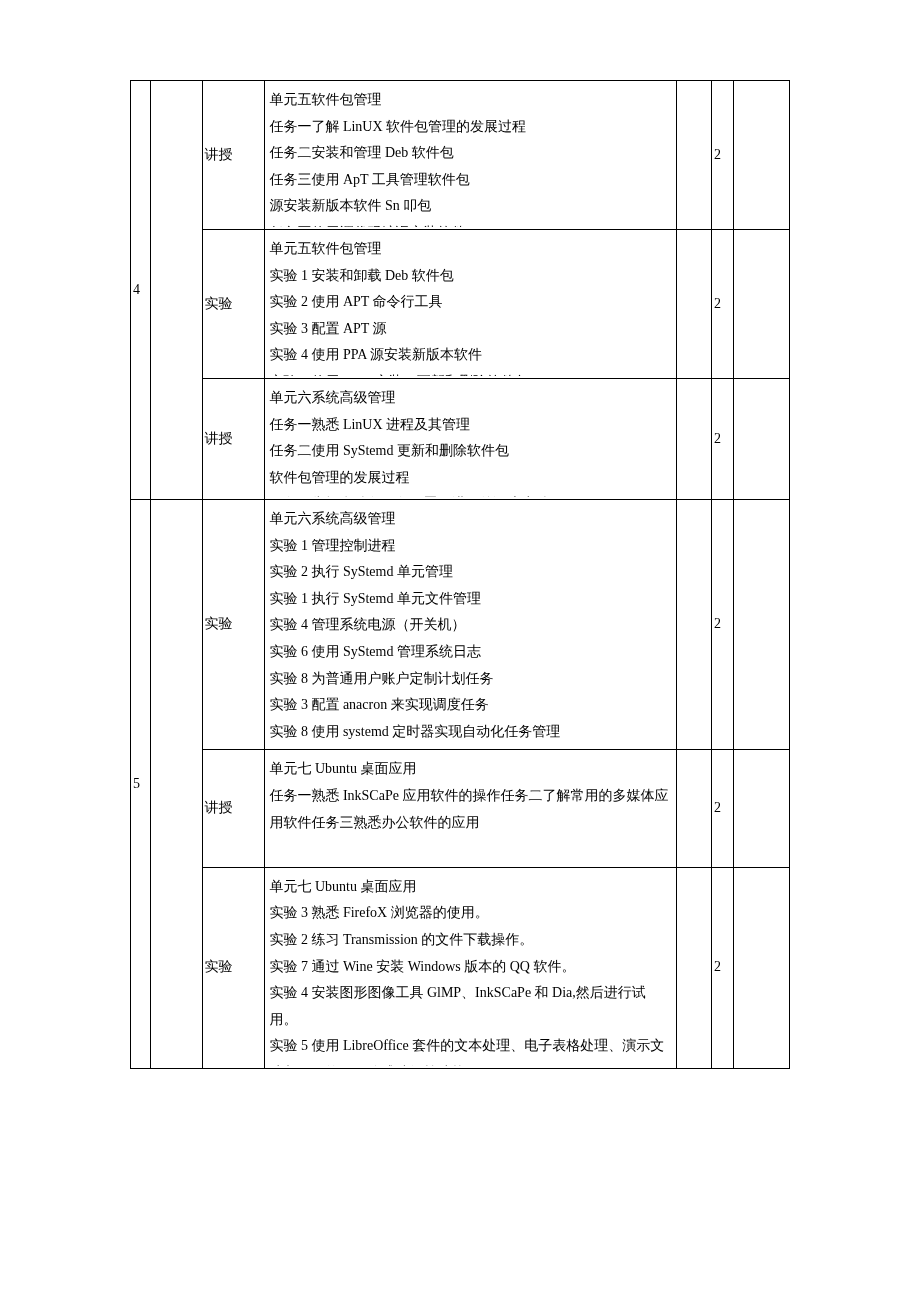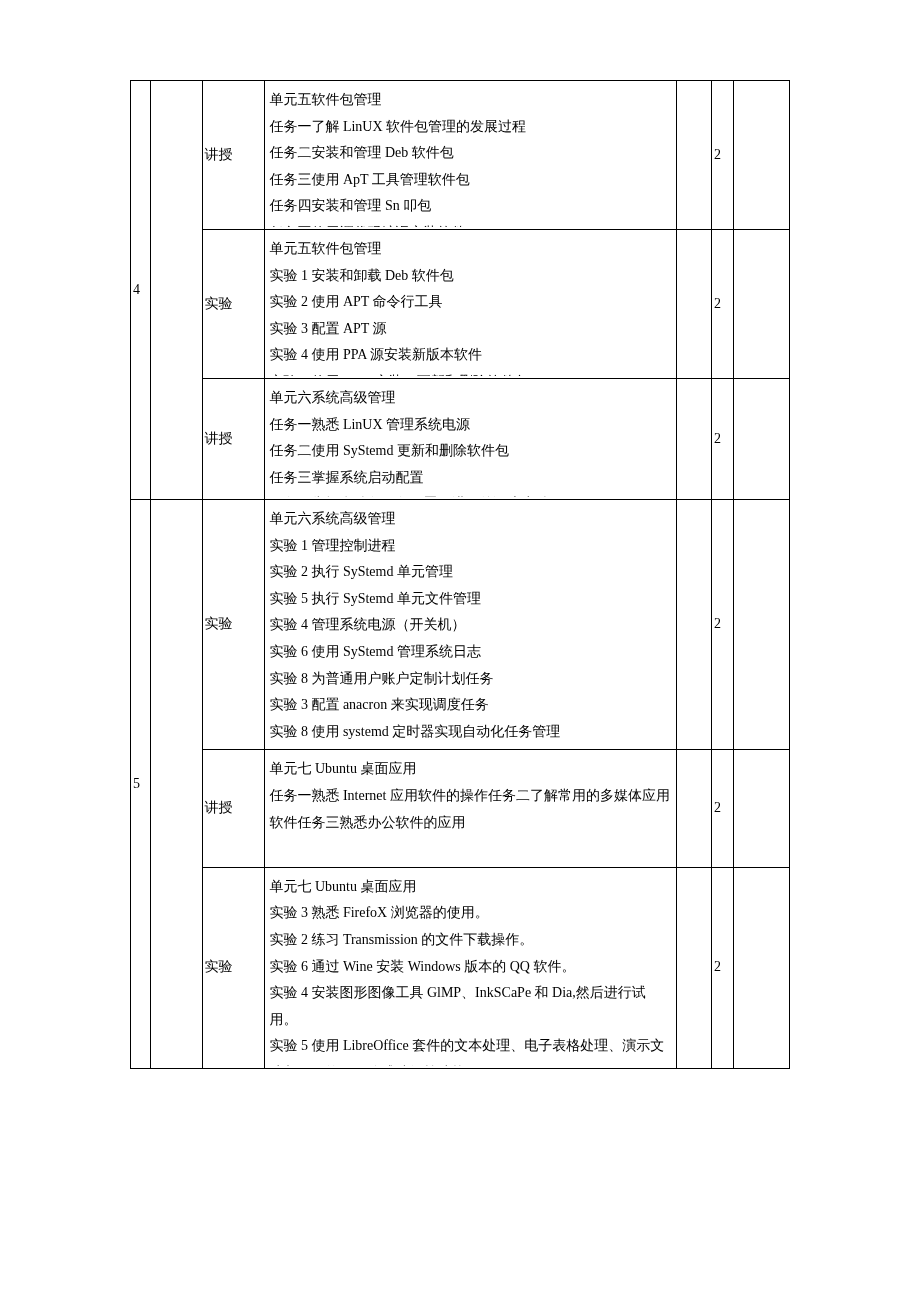--- a/index.html
+++ b/index.html
@@ -77,21 +77,21 @@
     <tr>
       <td rowspan="3">4</td>
       <td rowspan="3"></td>
       <td>讲授</td>
       <td class="content-cell">
         <div class="content-lines clip">
           <div class="line">单元五软件包管理</div>
           <div class="line">任务一了解 LinUX 软件包管理的发展过程</div>
           <div class="line">任务二安装和管理 Deb 软件包</div>
           <div class="line">任务三使用 ApT 工具管理软件包</div>
-          <div class="line">任务四安装和管理 Sn 叩包</div>
+          <div class="line">源安装新版本软件 Sn 叩包</div>
           <div class="line">任务五使用源代码编译安装软件</div>
         </div>
       </td>
       <td></td>
       <td>2</td>
       <td></td>
     </tr>
     <tr>
       <td>实验</td>
       <td class="content-cell">
@@ -107,73 +107,73 @@
       </td>
       <td></td>
       <td>2</td>
       <td></td>
     </tr>
     <tr>
       <td>讲授</td>
       <td class="content-cell">
         <div class="content-lines clip2">
           <div class="line">单元六系统高级管理</div>
-          <div class="line">任务一熟悉 LinUX 管理系统电源</div>
+          <div class="line">任务一熟悉 LinUX 进程及其管理</div>
           <div class="line">任务二使用 SyStemd 更新和删除软件包</div>
-          <div class="line">任务三掌握系统启动配置</div>
+          <div class="line">软件包管理的发展过程</div>
           <div class="line">任务四掌握自动化任务配置（进程的调度启动）</div>
         </div>
       </td>
       <td></td>
       <td>2</td>
       <td></td>
     </tr>
 
     <tr>
       <td rowspan="3">5</td>
       <td rowspan="3"></td>
       <td>实验</td>
       <td class="content-cell">
         <div class="content-lines">
           <div class="line">单元六系统高级管理</div>
           <div class="line">实验 1 管理控制进程</div>
           <div class="line">实验 2 执行 SyStemd 单元管理</div>
-          <div class="line">实验 5 执行 SyStemd 单元文件管理</div>
+          <div class="line">实验 1 执行 SyStemd 单元文件管理</div>
           <div class="line">实验 4 管理系统电源（开关机）</div>
           <div class="line">实验 6 使用 SyStemd 管理系统日志</div>
           <div class="line">实验 8 为普通用户账户定制计划任务</div>
           <div class="line">实验 3 配置 anacron 来实现调度任务</div>
           <div class="line">实验 8 使用 systemd 定时器实现自动化任务管理</div>
         </div>
       </td>
       <td></td>
       <td>2</td>
       <td></td>
     </tr>
     <tr>
       <td>讲授</td>
       <td class="content-cell">
         <div class="content-lines">
           <div class="line">单元七 Ubuntu 桌面应用</div>
-          <div class="line">任务一熟悉 Internet 应用软件的操作任务二了解常用的多媒体应用软件任务三熟悉办公软件的应用</div>
+          <div class="line">任务一熟悉 InkSCaPe 应用软件的操作任务二了解常用的多媒体应用软件任务三熟悉办公软件的应用</div>
           <div class="line">&nbsp;</div>
         </div>
       </td>
       <td></td>
       <td>2</td>
       <td></td>
     </tr>
     <tr>
       <td>实验</td>
       <td class="content-cell">
         <div class="content-lines clip3">
           <div class="line">单元七 Ubuntu 桌面应用</div>
           <div class="line">实验 3 熟悉 FirefoX 浏览器的使用。</div>
           <div class="line">实验 2 练习 Transmission 的文件下载操作。</div>
-          <div class="line">实验 6 通过 Wine 安装 Windows 版本的 QQ 软件。</div>
+          <div class="line">实验 7 通过 Wine 安装 Windows 版本的 QQ 软件。</div>
           <div class="line">实验 4 安装图形图像工具 GlMP、InkSCaPe 和 Dia,然后进行试用。</div>
           <div class="line">实验 5 使用 LibreOffice 套件的文本处理、电子表格处理、演示文稿制作、绘图、公式编辑等功能。</div>
 
         </div>
       </td>
       <td></td>
       <td>2</td>
       <td></td>
     </tr>
 

